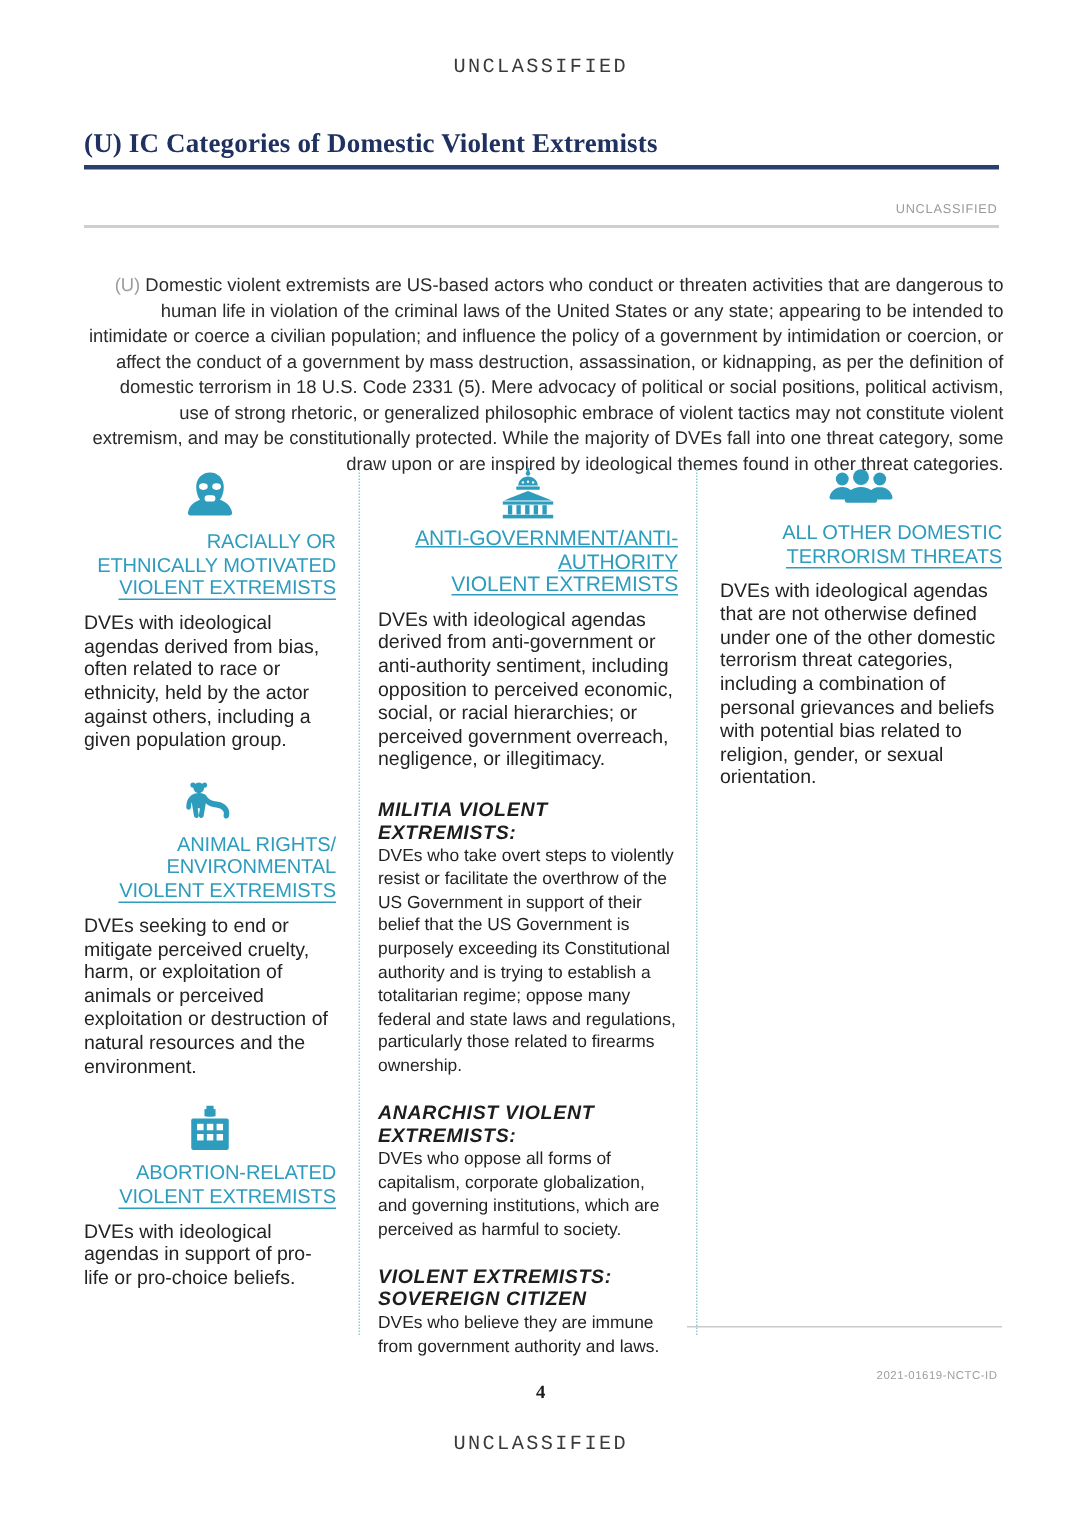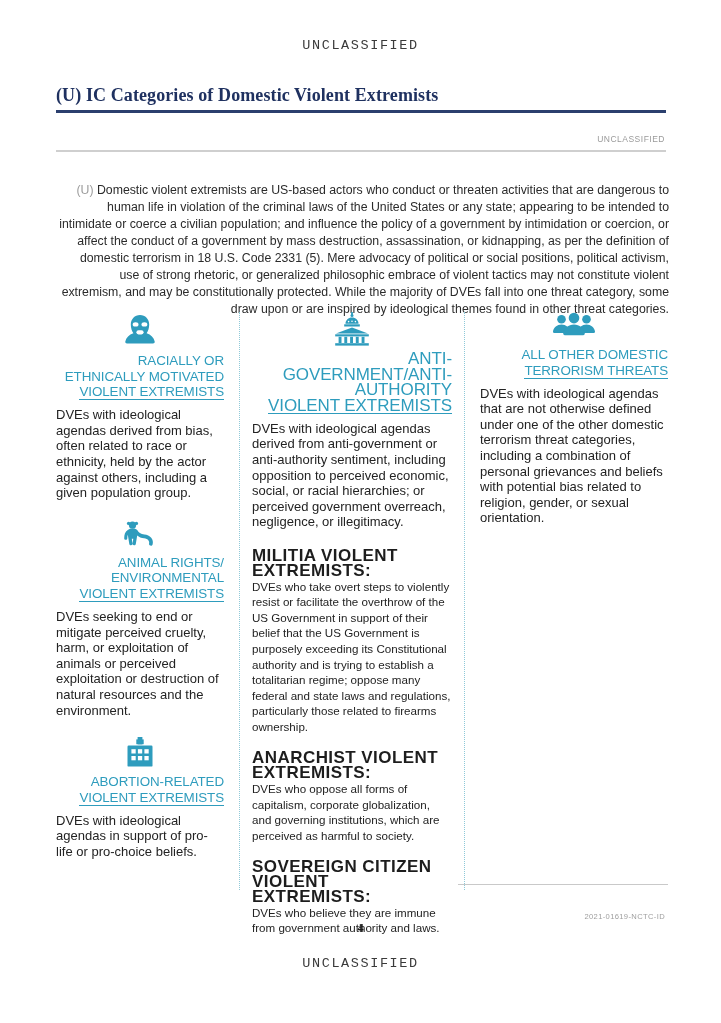--- a/index.html
+++ b/index.html
@@ -83,29 +83,29 @@
   .cat-head{
     text-align:right;
     color:#2e9cbd;
     font-size:13.4px;
     line-height:15.6px;
     letter-spacing:-.1px;
     margin:0 0 7px 0;
     font-weight:normal;
   }
   .cat-head .ul{ border-bottom:1.2px solid #2e9cbd; display:inline-block; line-height:14px;}
-  .cat-head.wide{font-size:17px;}
+  .cat-head.wide{font-size:14px;text-decoration:underline;}
   
   .cat-body{
     font-size:13px;line-height:15.6px;color:#232323;
     margin:0 0 19px 0;text-align:left;
   }
   .sub-head{
-    font-size:17px;font-weight:bold;color:#1d1d1d;
-    letter-spacing:.45px;margin:0;line-height:14.8px;
+    font-size:13px;font-weight:bold;color:#1d1d1d;
+    letter-spacing:.45px;margin:0;line-height:14.8px;font-style:italic;
   }
   .sub-body{
     font-size:11.6px;line-height:15.6px;color:#232323;
     margin:0 0 17px 0;
   }
   .blk{margin-bottom:0;}
   
   .bot-rule{
     position:absolute;left:458px;top:884px;width:210px;height:1px;
     background:#c9c9c9;
@@ -225,22 +225,22 @@
         <p class="sub-head">MILITIA VIOLENT EXTREMISTS:</p>
         <p class="sub-body">DVEs who take overt steps to violently resist or facilitate the overthrow of the US Government in support of their belief that the US Government is purposely exceeding its Constitutional authority and is trying to establish a totalitarian regime; oppose many federal and state laws and regulations, particularly those related to firearms ownership.</p>
       </div>
 
       <div>
         <p class="sub-head">ANARCHIST VIOLENT EXTREMISTS:</p>
         <p class="sub-body">DVEs who oppose all forms of capitalism, corporate globalization, and governing institutions, which are perceived as harmful to society.</p>
       </div>
 
       <div>
+        <p class="sub-head">VIOLENT EXTREMISTS:</p>
         <p class="sub-head">SOVEREIGN CITIZEN</p>
-        <p class="sub-head">VIOLENT EXTREMISTS:</p>
         <p class="sub-body blk">DVEs who believe they are immune from government authority and laws.</p>
       </div>
     </div>
 
     <div class="col col-right">
       <span class="icon">
         <svg width="44" height="30" viewBox="0 0 44 30" fill="#2e9cbd" aria-hidden="true">
           <circle cx="9.5" cy="7.3" r="4.3"></circle>
           <path d="M9.5 12.6c-4.4 0-7.9 2.9-8.5 6.9-.1.8.5 1.5 1.3 1.5h14.4c.8 0 1.4-.7 1.3-1.5-.6-4-4.1-6.9-8.5-6.9z"></path>
           <circle cx="34.5" cy="7.3" r="4.3"></circle>

